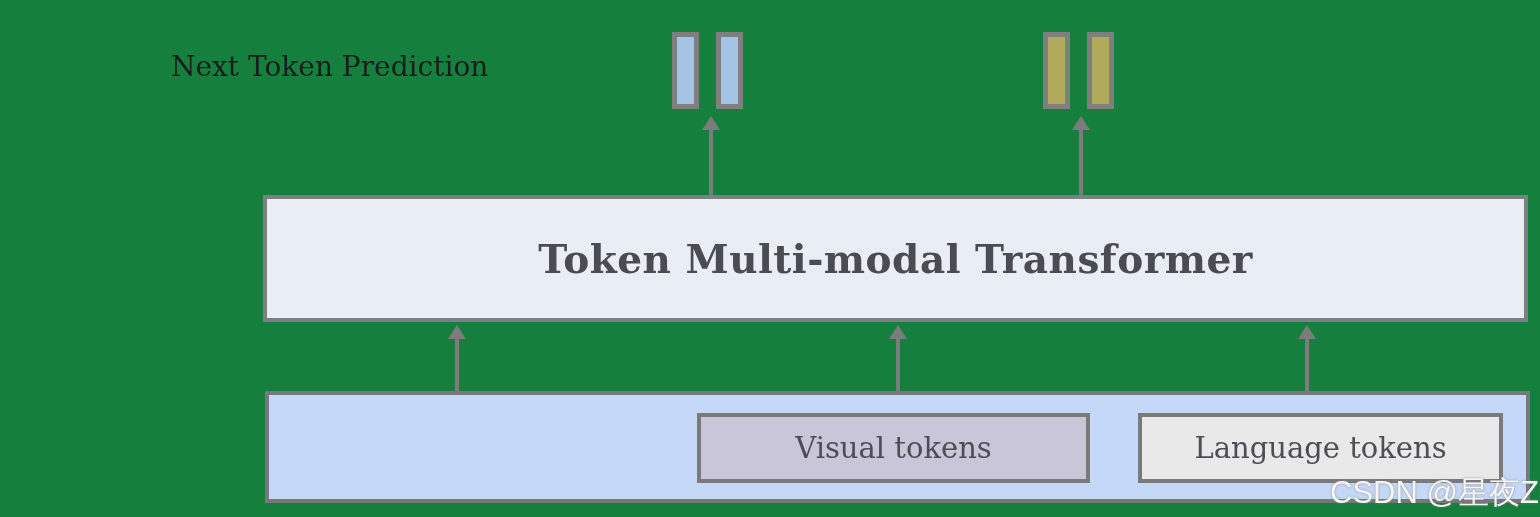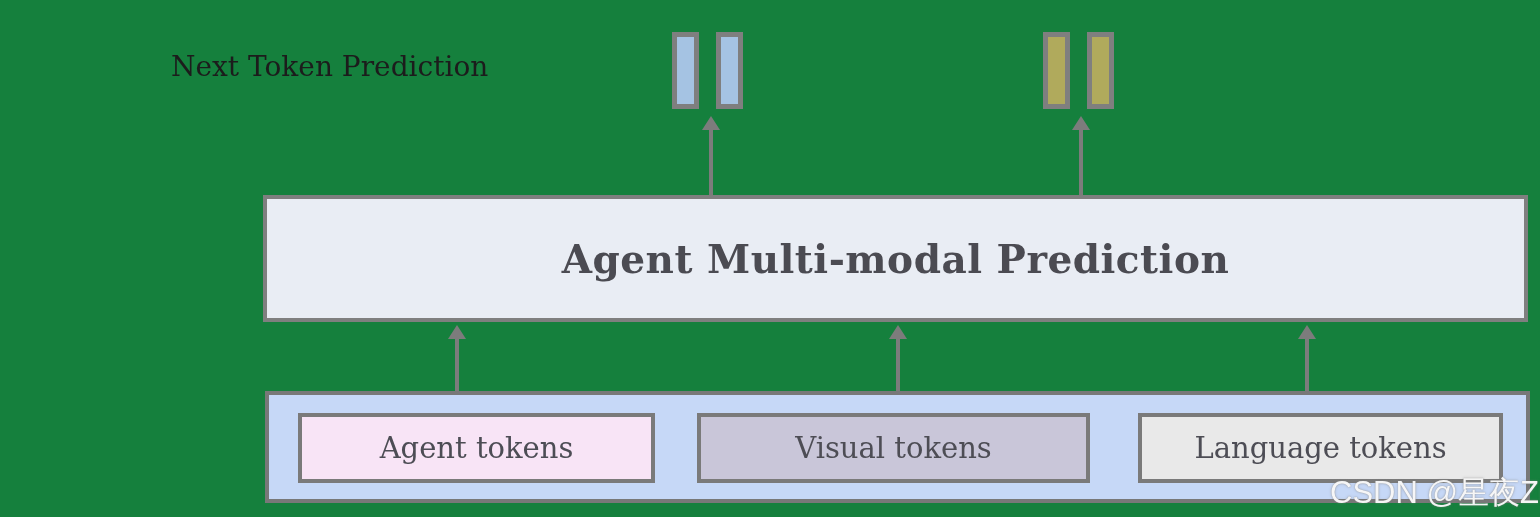--- a/index.html
+++ b/index.html
@@ -130,41 +130,38 @@
   <div class="arrow-up arr-t1">
     <div class="head"></div>
     <div class="shaft"></div>
   </div>
   <div class="arrow-up arr-t2">
     <div class="head"></div>
     <div class="shaft"></div>
   </div>
 
   <div class="abs transformer" style="background: rgb(233, 237, 244);">
-    <div class="title">Agent Multi-modal Prediction</div>
+    <div class="title">Token Multi-modal Transformer</div>
   </div>
 
   <div class="arrow-up arr-b1">
     <div class="head"></div>
     <div class="shaft"></div>
   </div>
   <div class="arrow-up arr-b2">
     <div class="head"></div>
     <div class="shaft"></div>
   </div>
   <div class="arrow-up arr-b3">
     <div class="head"></div>
     <div class="shaft"></div>
   </div>
 
   <div class="abs input-container" style="background: rgb(198, 216, 247);"></div>
 
-  <div class="token-box tok-agent" style="background: rgb(248, 228, 246);">
-    <div class="tlabel">Agent tokens</div>
-  </div>
 
   <div class="token-box tok-visual" style="background: rgb(201, 198, 217);">
     <div class="tlabel">Visual tokens</div>
   </div>
 
   <div class="token-box tok-language" style="background: rgb(233, 233, 233);">
     <div class="tlabel">Language tokens</div>
   </div>
 
   <div class="abs watermark">CSDN @星夜Zn</div>

